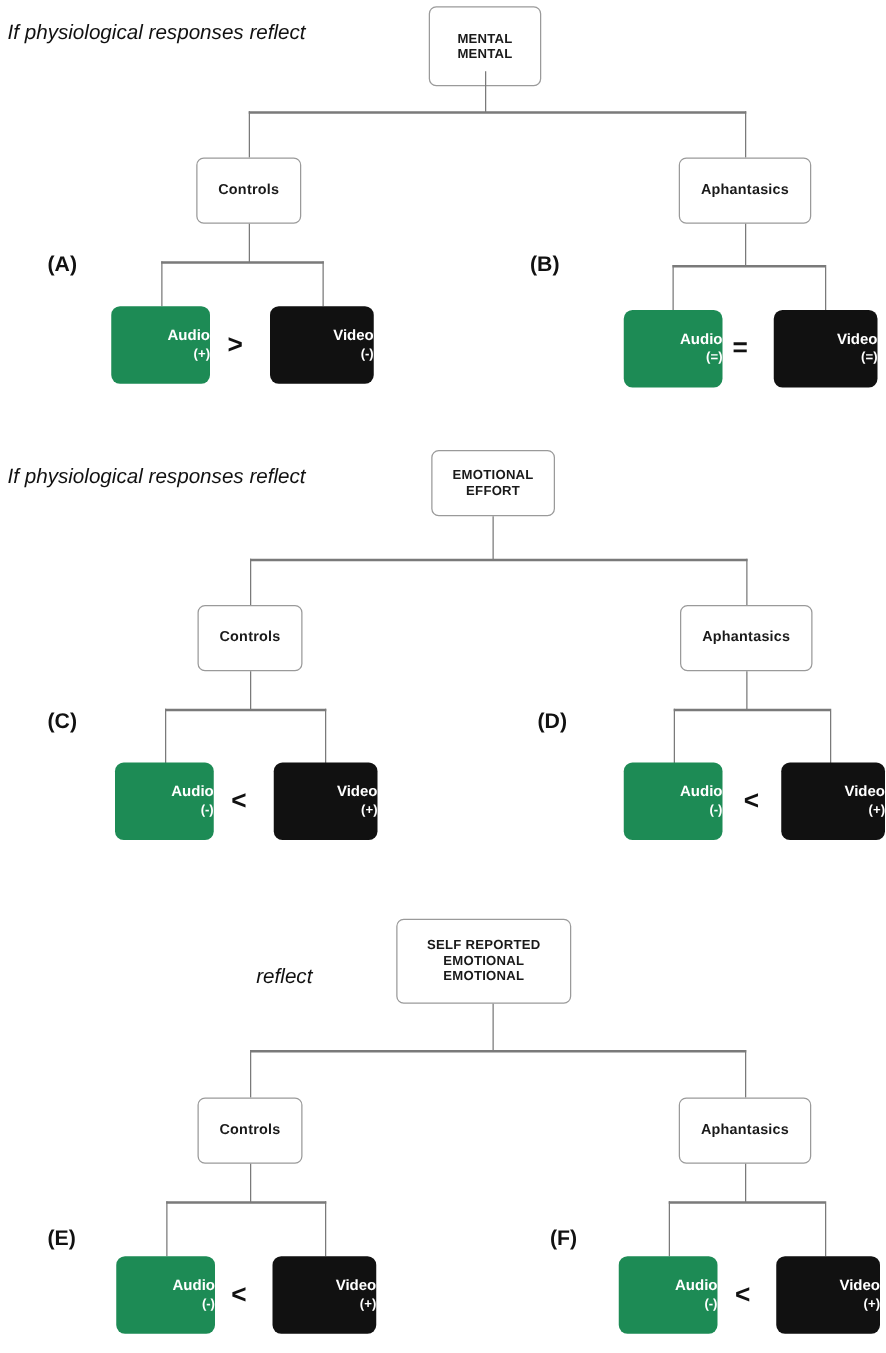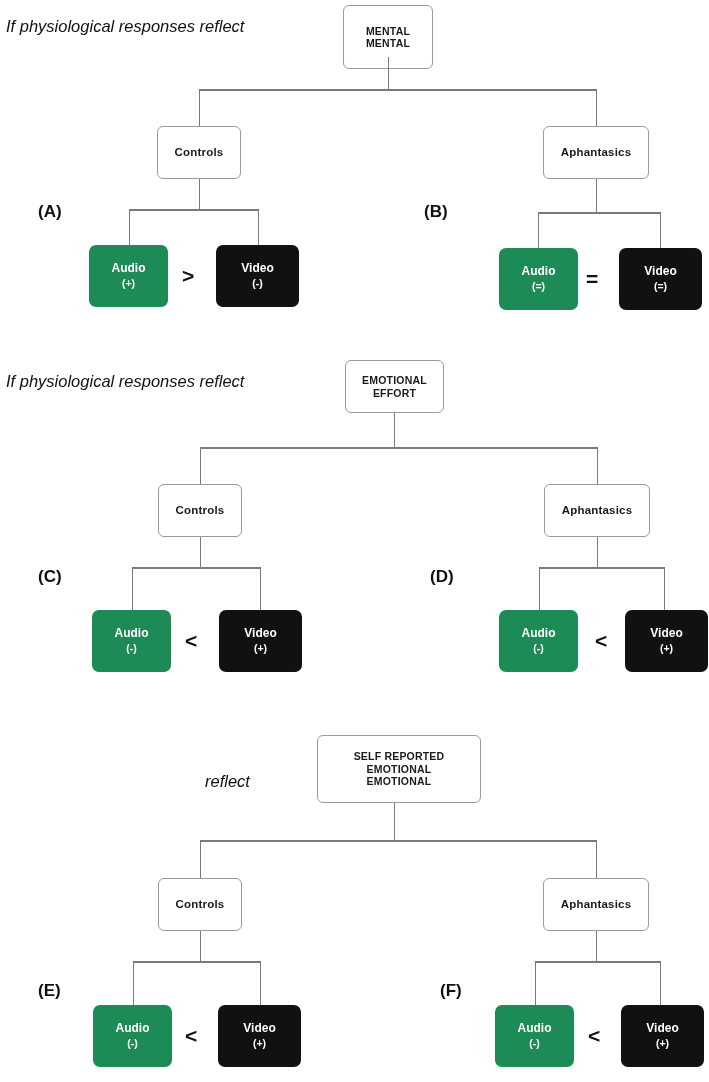--- a/index.html
+++ b/index.html
@@ -42,21 +42,21 @@
     font-size: 11.5px;
     padding: 15px 6px;
     font-weight: bold;
   }
   .leaf {
     position: absolute;
     box-sizing: border-box;
     border-radius: 7px;
     display: flex;
     flex-direction: column;
-    align-items: center;
+    align-items: flex-end;
     justify-content: center;
     text-align: center;
     color: #ffffff;
     font-weight: bold;
     font-size: 12px;
     line-height: 1.25;
   }
   .leaf .sign {
     font-size: 10.5px;
     font-weight: bold;
@@ -204,21 +204,21 @@
   <div class="leaf video" style="left:625px;top:255px;width:83px;height:62px;">
     <span>Video</span>
     <span class="sign">(+)</span>
   </div>
 </div>
 
 <div class="block" style="top:710px;left:0;height:372px;">
 
   <div class="phrase" style="left:205px;top:62px;">reflect</div>
 
-  <div class="node root" style="left:317px;top:25px;width:164px;height:68px;flex-direction:column;">
+  <div class="node root" style="left:317px;top:25px;width:140px;height:68px;flex-direction:column;">
     <span>SELF REPORTED</span>
     <span>EMOTIONAL</span>
     <span>EMOTIONAL</span>
   </div>
 
   <div class="ln lnv" style="left:393.5px;top:93px;height:38px;"></div>
   <div class="ln lnh" style="left:200px;top:130px;width:397px;"></div>
   <div class="ln lnv" style="left:199.5px;top:130px;height:38px;"></div>
   <div class="ln lnv" style="left:595.5px;top:130px;height:38px;"></div>
 

